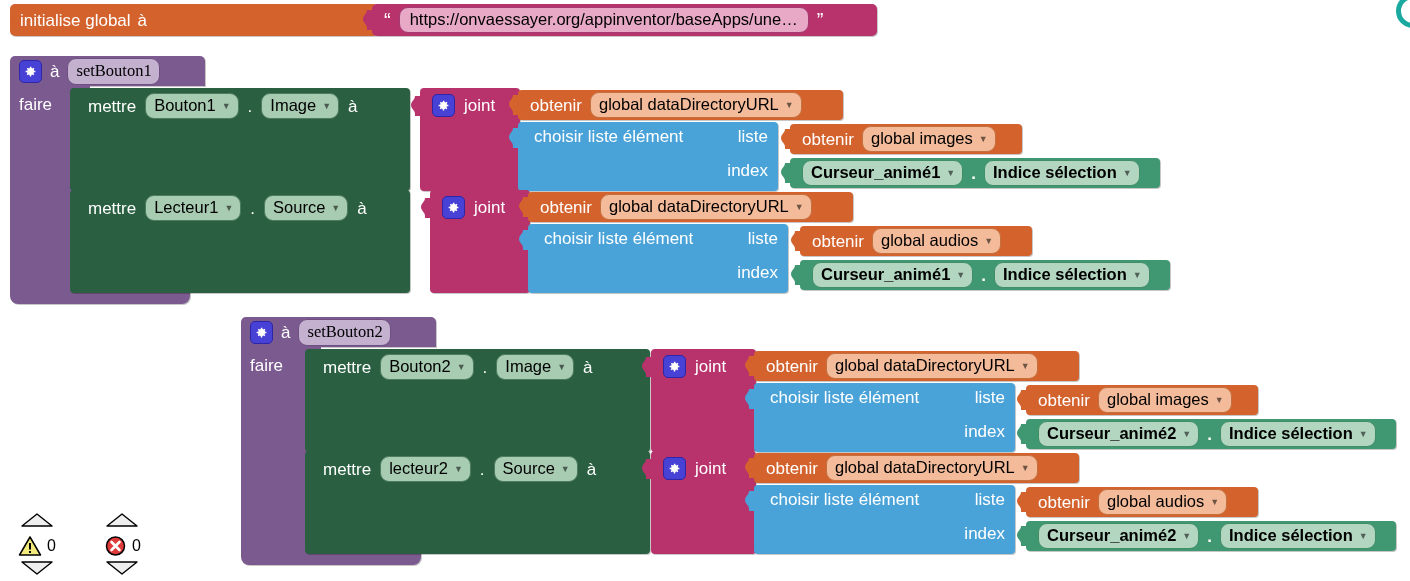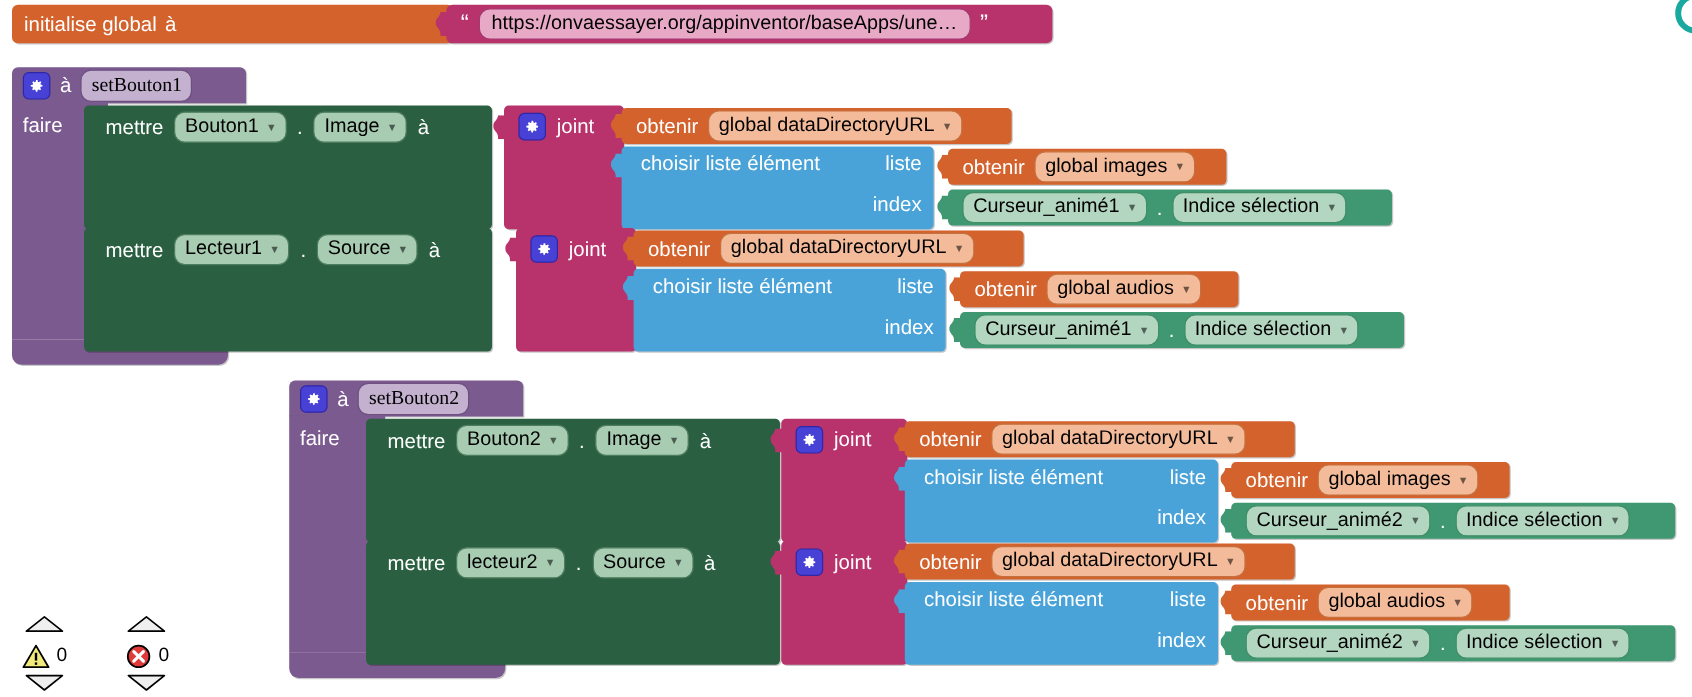--- a/index.html
+++ b/index.html
@@ -31,21 +31,21 @@
   .f-green {background:#a7ccb2;border-color:#4d7c5e;justify-content:space-between;}
   .f-green2{background:#b3d6c0;border-color:#3f8e66;}
   .f-purple{background:#c3b1cf;border-color:#6d5080;font-family:Liberation Serif, serif;}
   .f-pink  {background:#e7a9c6;border-color:#a33a72;text-align:center;}
 
   
   .c-orange{background:#d3622d;}
   .c-pink  {background:#b8326b;}
   .c-blue  {background:#4aa3d8;}
   .c-green {background:#2a6041;}
-  .c-comp  {background:#3f9871;}
+  .c-comp  {background:#3f9871;font-weight:bold;}
   .c-purple{background:#7b5a8f;}
 
   .shadow{box-shadow:1px 1px 0 rgba(0,0,0,.22);}
 
   
   .gear{
     width:21px;height:21px;border-radius:5px;background:#4841d6;
     border:1px solid #2d27a8;
     display:inline-flex;align-items:center;justify-content:center;
     flex:0 0 auto;

